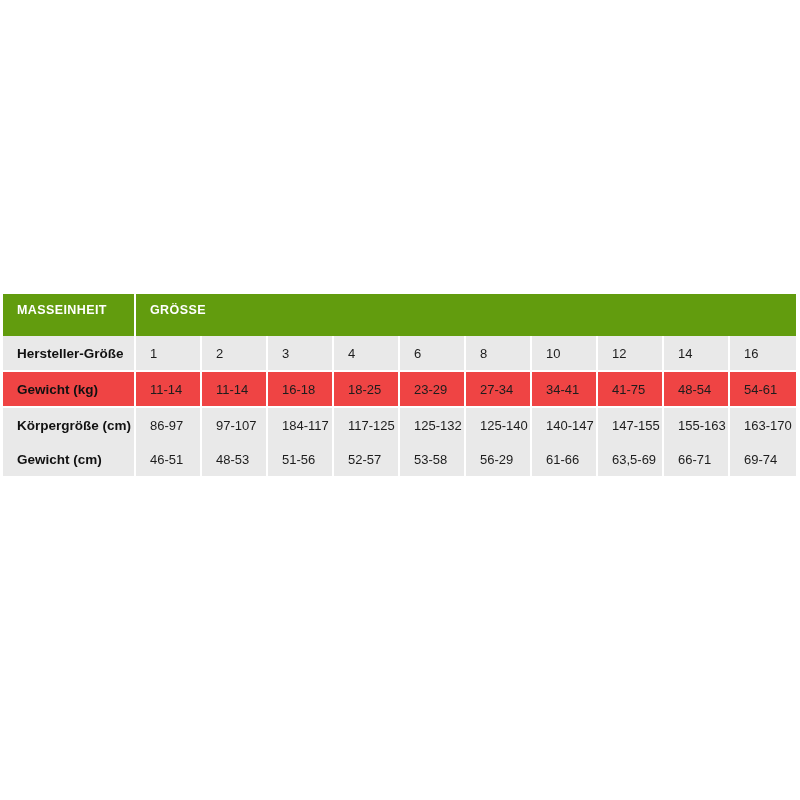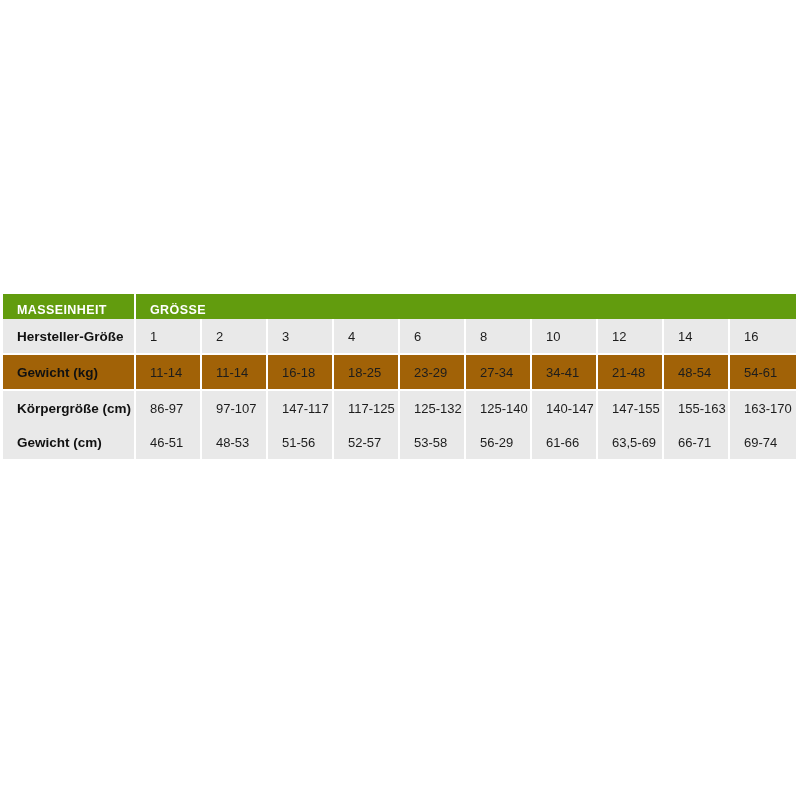--- a/index.html
+++ b/index.html
@@ -30,21 +30,21 @@
   }
 
   
   thead th {
     background: #629c0e;
     color: #ffffff;
     font-size: 12.5px;
     font-weight: bold;
     letter-spacing: 0.4px;
     text-align: left;
-    padding: 9px 0 2px 14px;
+    padding: 9px 0 19px 14px;
     height: 14px;
     vertical-align: middle;
     border: 0;
     border-right: 2px solid #ffffff;
   }
   thead th.last-head {
     border-right: 0;
   }
 
   
@@ -66,21 +66,21 @@
   tbody td.rowlabel {
     font-weight: bold;
     font-size: 13.5px;
     color: #111111;
   }
 
   tbody tr.shade td {
     background: #e9e9e9;
   }
   tbody tr.plain td {
-    background: #a16207;
+    background: #ef4444;
   }
   
   tbody tr.plain td {
     border-bottom: 2px solid #ffffff;
     border-top: 2px solid #ffffff;
   }
   tbody tr.shade td {
     border-bottom: 0;
   }
 
@@ -127,29 +127,29 @@
         </tr>
         <tr class="plain">
           <td class="rowlabel">Gewicht (kg)</td>
           <td>11-14</td>
           <td>11-14</td>
           <td>16-18</td>
           <td>18-25</td>
           <td>23-29</td>
           <td>27-34</td>
           <td>34-41</td>
-          <td>21-48</td>
+          <td>41-75</td>
           <td>48-54</td>
           <td class="last-cell">54-61</td>
         </tr>
         <tr class="shade">
           <td class="rowlabel">Körpergröße (cm)</td>
           <td>86-97</td>
           <td>97-107</td>
-          <td>147-117</td>
+          <td>184-117</td>
           <td>117-125</td>
           <td>125-132</td>
           <td>125-140</td>
           <td>140-147</td>
           <td>147-155</td>
           <td>155-163</td>
           <td class="last-cell">163-170</td>
         </tr>
         <tr class="shade">
           <td class="rowlabel">Gewicht (cm)</td>

